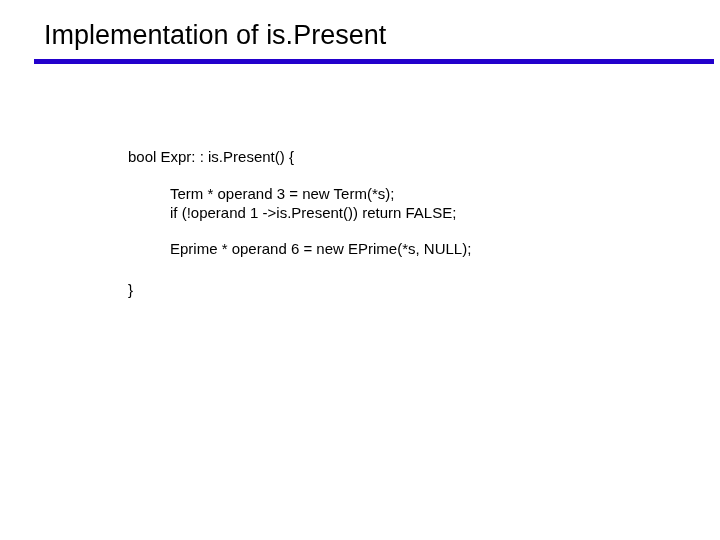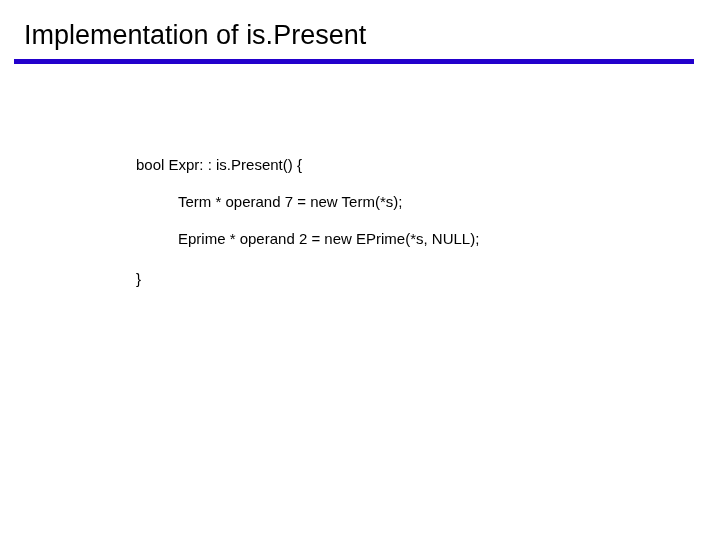--- a/index.html
+++ b/index.html
@@ -9,20 +9,21 @@
     height: 540px;
     background: #ffffff;
     font-family: Arial, Helvetica, sans-serif;
     overflow: hidden;
   }
   .slide {
     position: relative;
     width: 664px;
     height: 540px;
     box-sizing: border-box;
+    padding-left: 20px;
   }
   .title-area {
     padding: 20px 0 0 24px;
   }
   .title {
     font-family: "Comic Sans MS", "Comic Sans", cursive, sans-serif;
     font-size: 27px;
     color: #000000;
   }
   .title .func {
@@ -31,27 +32,26 @@
   .rule {
     margin-top: 8px;
     height: 5px;
     background: #2200cc;
     width: 680px;
     margin-left: 14px;
   }
   .code-block {
     position: absolute;
     left: 128px;
-    top: 156px;
+    top: 148px;
     font-family: Arial, Helvetica, sans-serif;
     font-size: 15px;
     line-height: 1.25;
     color: #000000;
     white-space: nowrap;
-    margin-left: 8px;
   }
   .code-line {
     display: block;
   }
   .indent1 { padding-left: 42px; }
   .blank { height: 18px; }
   .comment { color: #cc0000; }
   .closebrace { margin-top: 4px; }
 </style>
 </head>
@@ -64,24 +64,25 @@
       <span>Implementation of </span><span class="func">is.Present</span>
     </div>
   </div>
   <div class="rule"></div>
 
   <div class="code-block">
     <span class="code-line">bool Expr: : is.Present() {</span>
 
     <div class="blank"></div>
 
-    <span class="code-line indent1">Term * operand 7 = new Term(*s);</span>
+    <span class="code-line indent1">Term * operand 3 = new Term(*s);</span>
+    <span class="code-line indent1">if (!operand 1 -&gt;is.Present()) return FALSE;</span>
 
     <div class="blank"></div>
 
-    <span class="code-line indent1">Eprime * operand 2 = new EPrime(*s, NULL);</span>
+    <span class="code-line indent1">Eprime * operand 6 = new EPrime(*s, NULL);</span>
 
     <div class="blank"></div>
 
     <span class="code-line closebrace">}</span>
   </div>
 
 </div>
 
 </body></html>

